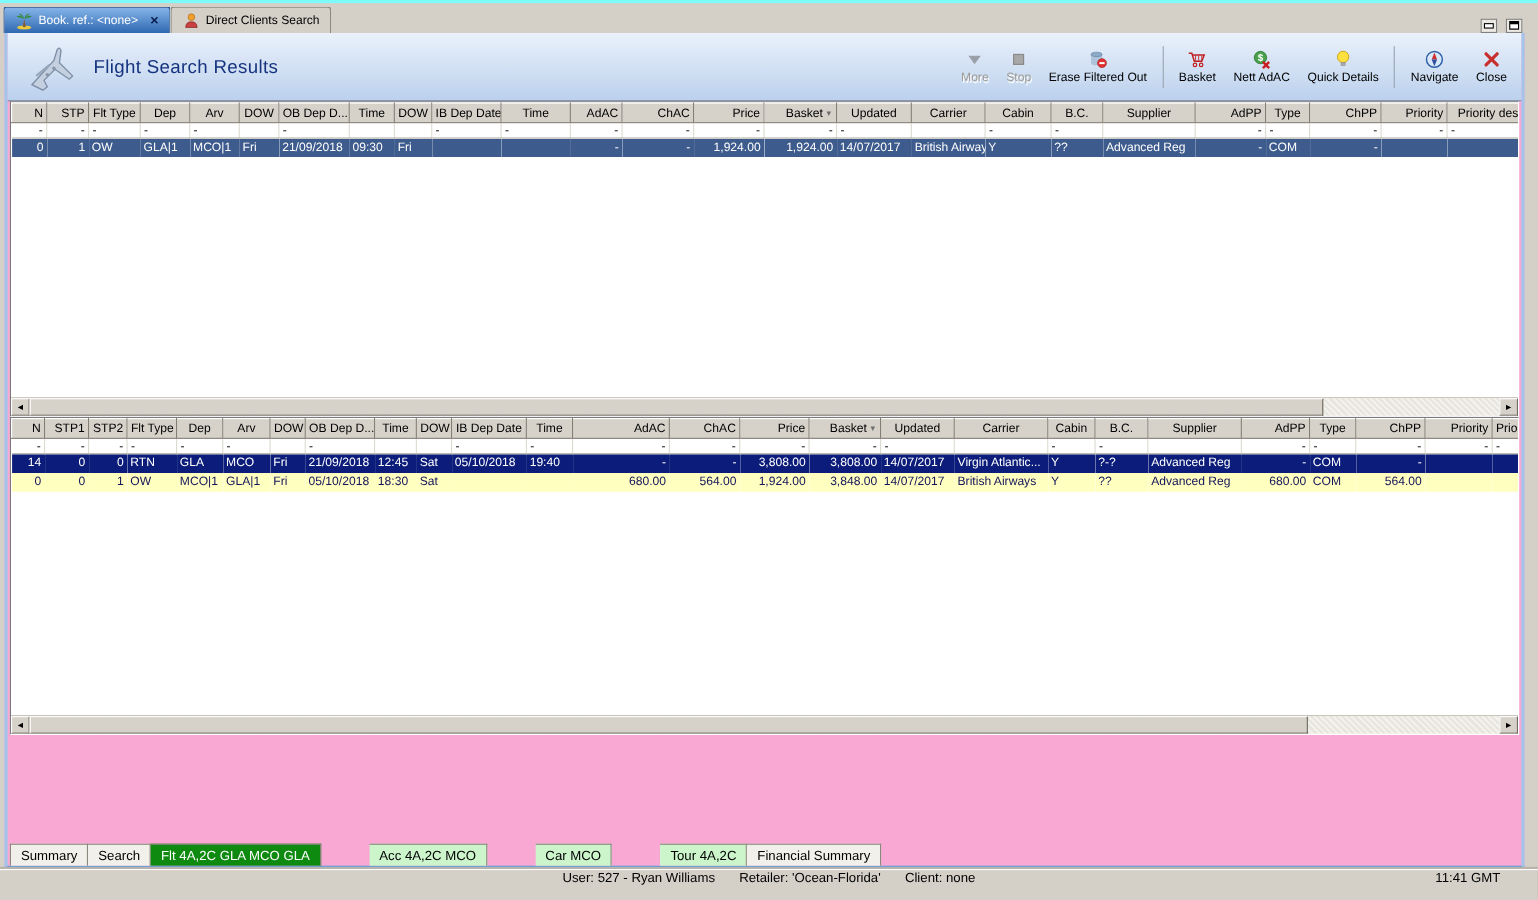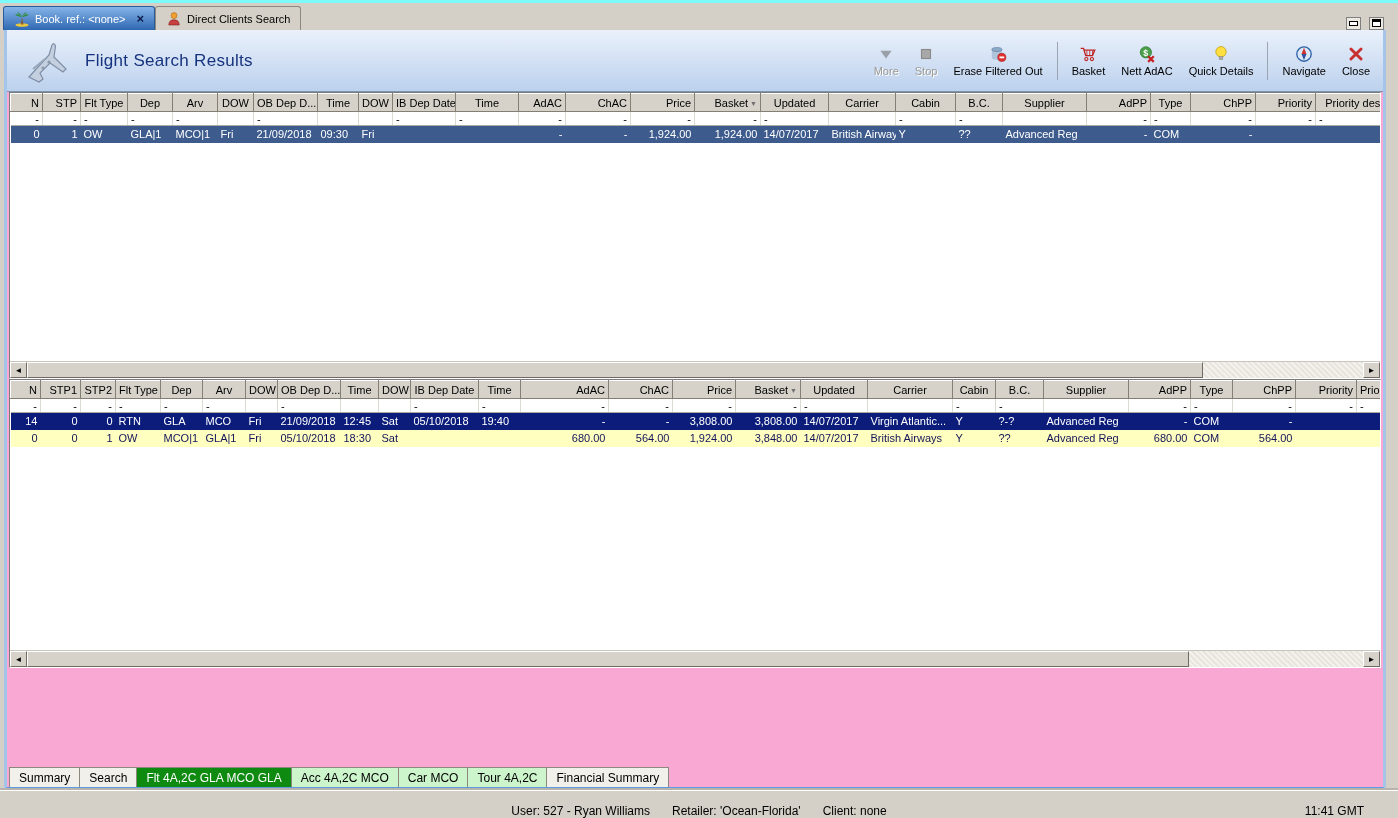--- a/index.html
+++ b/index.html
@@ -61,24 +61,24 @@
   .sb-thumb { position:absolute; left:0; top:0; bottom:0; background:#D6D2CA; border:1px solid; border-color:#FFF #6F6B63 #6F6B63 #FFF; }
 
   
   .spacer { flex:1; }
   .status-row { height:30px; display:flex; align-items:center; padding:0 10px 0 14px; font-size:12px; }
   .info-btn { margin-left:auto; width:24px; height:24px; background:#EFEDE7; border:1px solid; border-color:#FFF #6F6B63 #6F6B63 #FFF; font-family:"Liberation Serif","DejaVu Serif",serif; font-style:italic; font-weight:bold; font-size:15px; color:#1A5AC8; cursor:pointer; }
   .bottom-tabs { height:20px; display:flex; align-items:stretch; padding-left:2px; }
   .btab { display:flex; align-items:center; padding:0 9px; border:1px solid #8C887E; border-bottom:none; background:#F2F0EA; font-size:12px; cursor:pointer; white-space:nowrap; }
   .btab + .btab { border-left:none; }
   .btab.green-active { background:#0E8A10; color:#FFF;text-align:right; }
-  .btab.pale { background:#CCF5CC; }
-
-  
-  .statusbar { height:28px; background:#D4D0C8; border-top:1px solid #FFF; box-shadow:0 -2px 0 #B8B4AC; display:flex; align-items:flex-end; font-size:12px; position:relative; }
+  .btab.pale { background:#CCF5CC;margin-left:44px; }
+
+  
+  .statusbar { height:28px; background:#D4D0C8; border-top:1px solid #FFF; box-shadow:0 -2px 0 #B8B4AC; display:flex; align-items:flex-start; font-size:12px; position:relative; }
   .sb-center { position:absolute; left:0; right:0; display:flex; justify-content:center; gap:22px; }
   .sb-time { margin-left:auto; padding-right:34px; }
 </style>
 </head>
 <body>
 
 <div>
   <div class="top-cyan"></div>
 
   <div class="tabbar">

